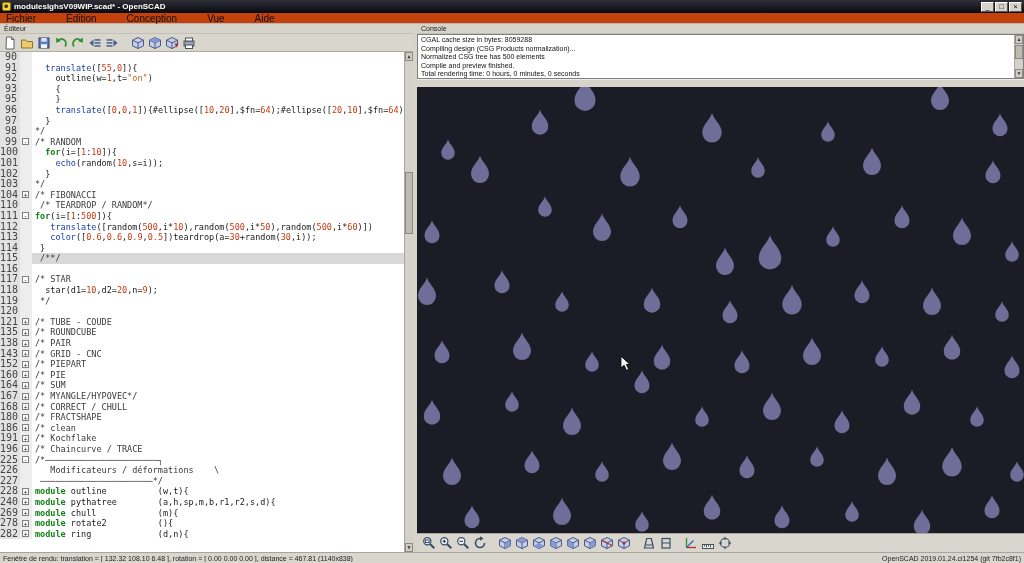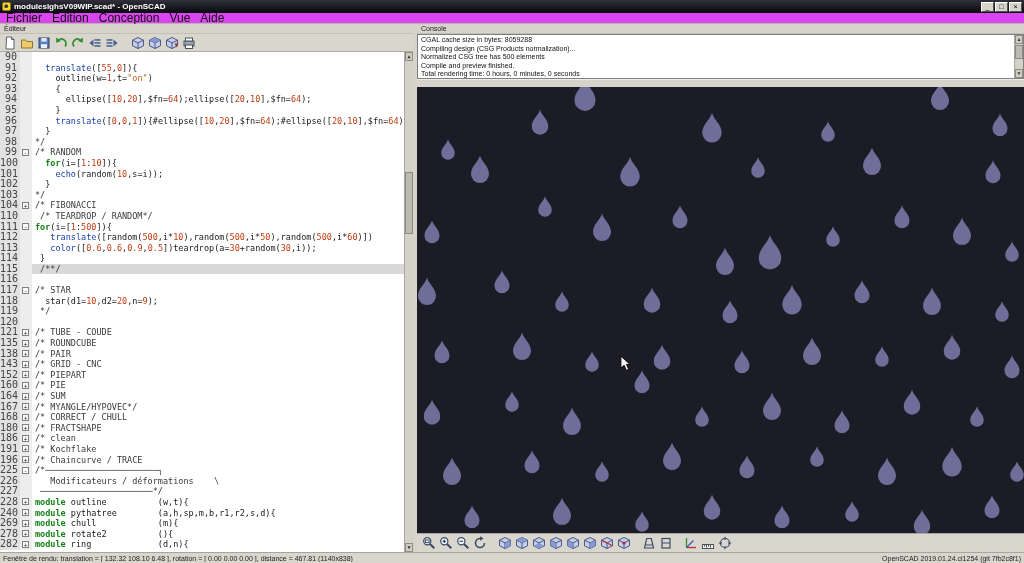--- a/index.html
+++ b/index.html
@@ -10,22 +10,22 @@
   
   .titlebar { height:13px; background:linear-gradient(180deg,#30303a,#08080e);
     display:flex; align-items:center; color:#fff; padding:4px 2px; flex:none; }
   .app-icon { width:9px; height:9px; margin-right:3px; flex:none; }
   .titlebar .title { font-size:8px; font-weight:bold; flex:1; white-space:nowrap; overflow:hidden; }
   .win-controls { display:flex; gap:1px; }
   .winbtn { width:13px; height:10px; background:#d6d3ca; border:1px solid;
     border-color:#fff #555 #555 #fff; font-size:7px; line-height:8px; text-align:center; color:#000; }
 
   
-  .menubar { height:11px; background:#d946ef; display:flex; align-items:center;
-    font-size:12px; color:#111; padding-left:1px; border-bottom:1px solid #b8b5ac; flex:none; }
+  .menubar { height:11px; background:#c2410c; display:flex; align-items:center;
+    font-size:10px; color:#111; padding-left:1px; border-bottom:1px solid #b8b5ac; flex:none;gap:20px; }
   .menu-item { padding:0 5px; height:11px; line-height:11px; }
 
   
   .main { display:flex; height:528px; flex:none; }
 
   .editor-panel { width:413px; flex:none; display:flex; flex-direction:column; background:#fff; }
   .dock-title { height:10px; background:#d6d3ca; font-size:7px; color:#222;
     padding-left:4px; line-height:10px; flex:none; border-bottom:1px solid #c2bfb6; }
 
   .ed-toolbar { height:18px; background:#d9d6cd; display:flex; align-items:center;
@@ -185,21 +185,20 @@
               <rect x="3.5" y="2" width="7" height="3" fill="#fff" stroke="#4a5460"></rect>
               <rect x="3.5" y="9" width="7" height="3.5" fill="#fff" stroke="#4a5460"></rect>
             </svg>
           </span>
         </div>
       <div class="code-area">
         <div class="crow"><span class="ln">90</span><span class="fm"></span><span class="ct"></span></div>
           <div class="crow"><span class="ln">91</span><span class="fm"></span><span class="ct">  <em>translate</em>([<i>55</i>,<i>0</i>]){</span></div>
           <div class="crow"><span class="ln">92</span><span class="fm"></span><span class="ct">    outline(w=<i>1</i>,t=<u>"on"</u>)</span></div>
           <div class="crow"><span class="ln">93</span><span class="fm"></span><span class="ct">    {</span></div>
-          <div class="crow"><span class="ln">94</span><span class="fm"></span><span class="ct">      ellipse([<i>10</i>,<i>20</i>],$fn=<i>64</i>);ellipse([<i>20</i>,<i>10</i>],$fn=<i>64</i>);</span></div>
           <div class="crow"><span class="ln">95</span><span class="fm"></span><span class="ct">    }</span></div>
           <div class="crow"><span class="ln">96</span><span class="fm"></span><span class="ct">    <em>translate</em>([<i>0</i>,<i>0</i>,<i>1</i>]){#ellipse([<i>10</i>,<i>20</i>],$fn=<i>64</i>);#ellipse([<i>20</i>,<i>10</i>],$fn=<i>64</i>);}</span></div>
           <div class="crow"><span class="ln">97</span><span class="fm"></span><span class="ct">  }</span></div>
           <div class="crow"><span class="ln">98</span><span class="fm"></span><span class="ct"><span class="cm">*/</span></span></div>
           <div class="crow"><span class="ln">99</span><span class="fm"><span class="fbox">-</span></span><span class="ct"><span class="cm">/* RANDOM</span></span></div>
           <div class="crow"><span class="ln">100</span><span class="fm"></span><span class="ct">  <b>for</b>(i=[<i>1</i>:<i>10</i>]){</span></div>
           <div class="crow"><span class="ln">101</span><span class="fm"></span><span class="ct">    <em>echo</em>(random(<i>10</i>,s=i));</span></div>
           <div class="crow"><span class="ln">102</span><span class="fm"></span><span class="ct">  }</span></div>
           <div class="crow"><span class="ln">103</span><span class="fm"></span><span class="ct"><span class="cm">*/</span></span></div>
           <div class="crow"><span class="ln">104</span><span class="fm"><span class="fbox">+</span></span><span class="ct"><span class="cm">/* FIBONACCI</span></span></div>

